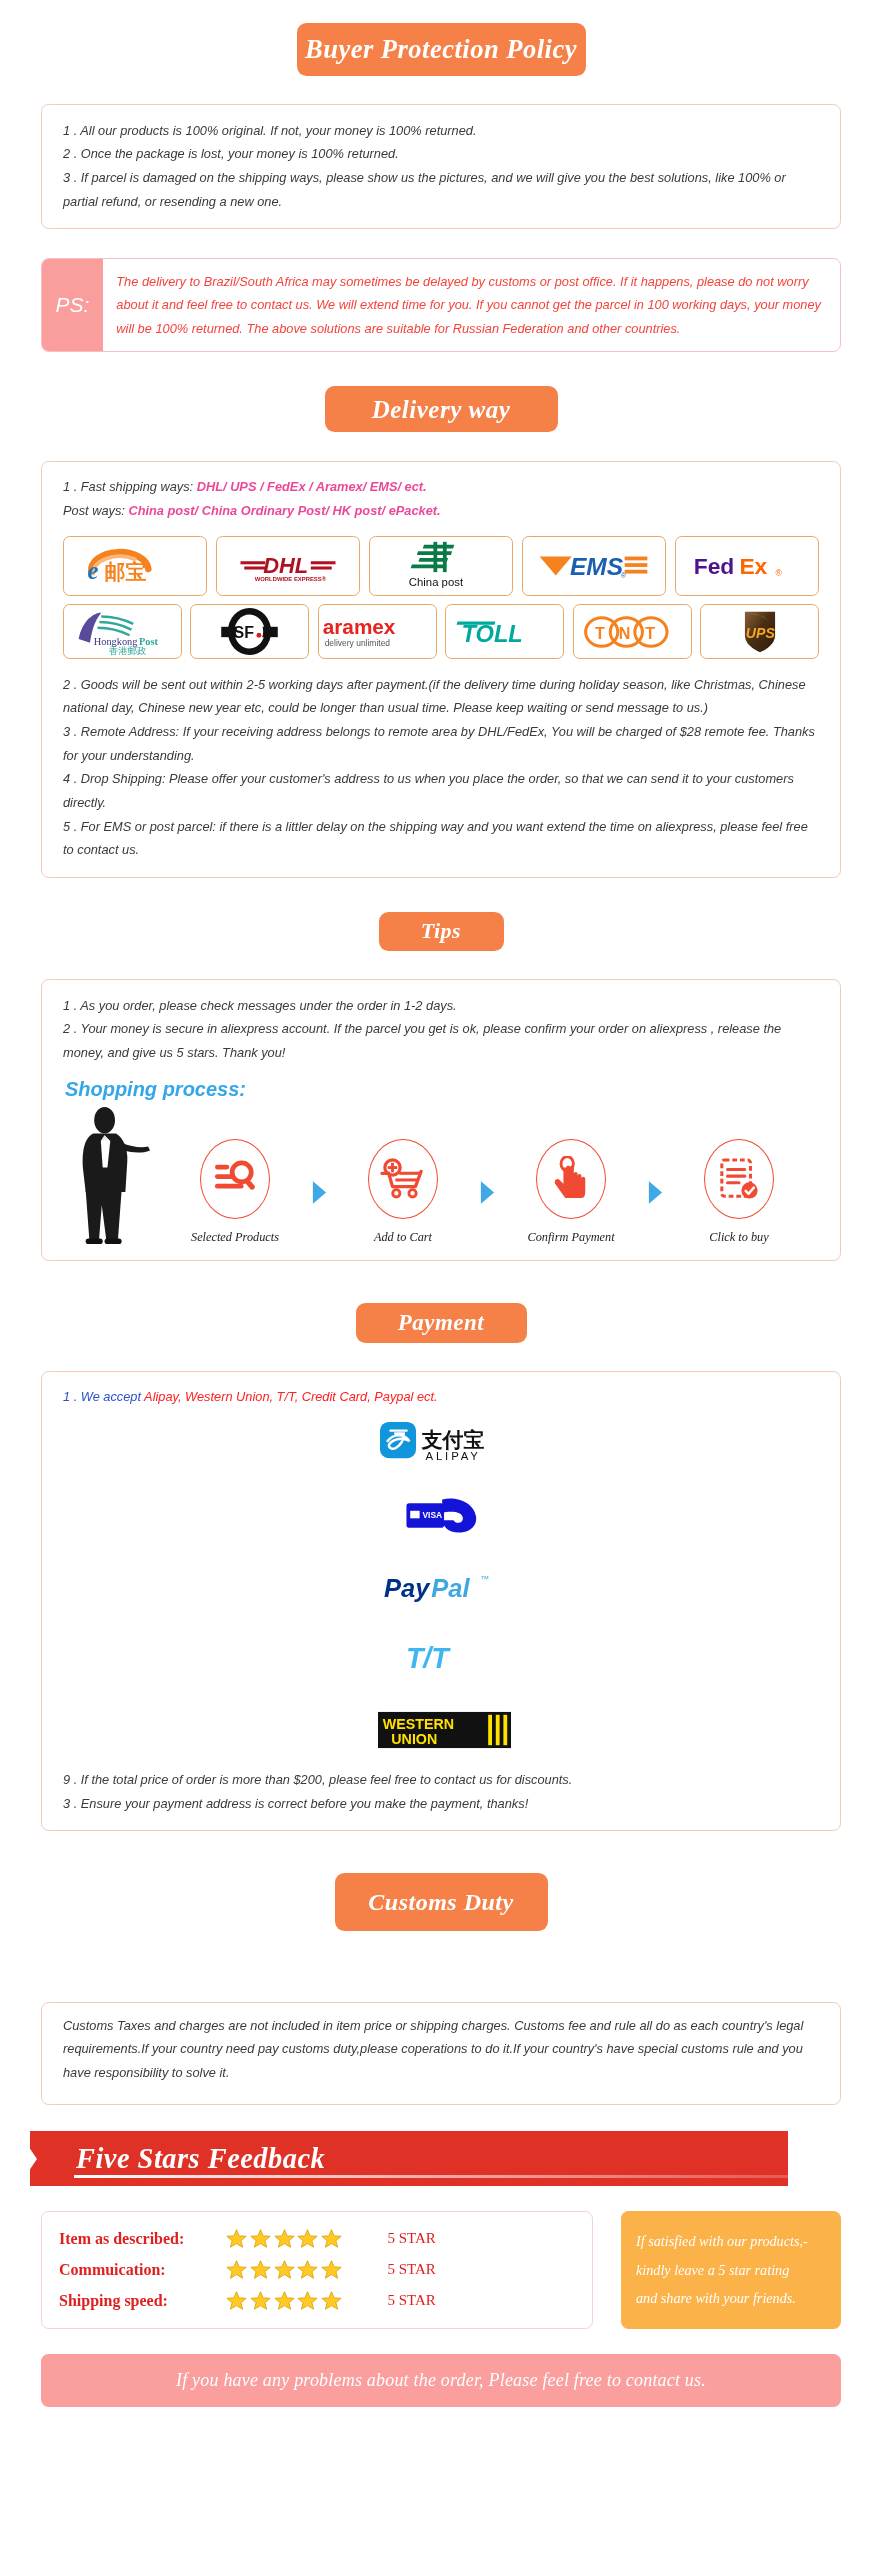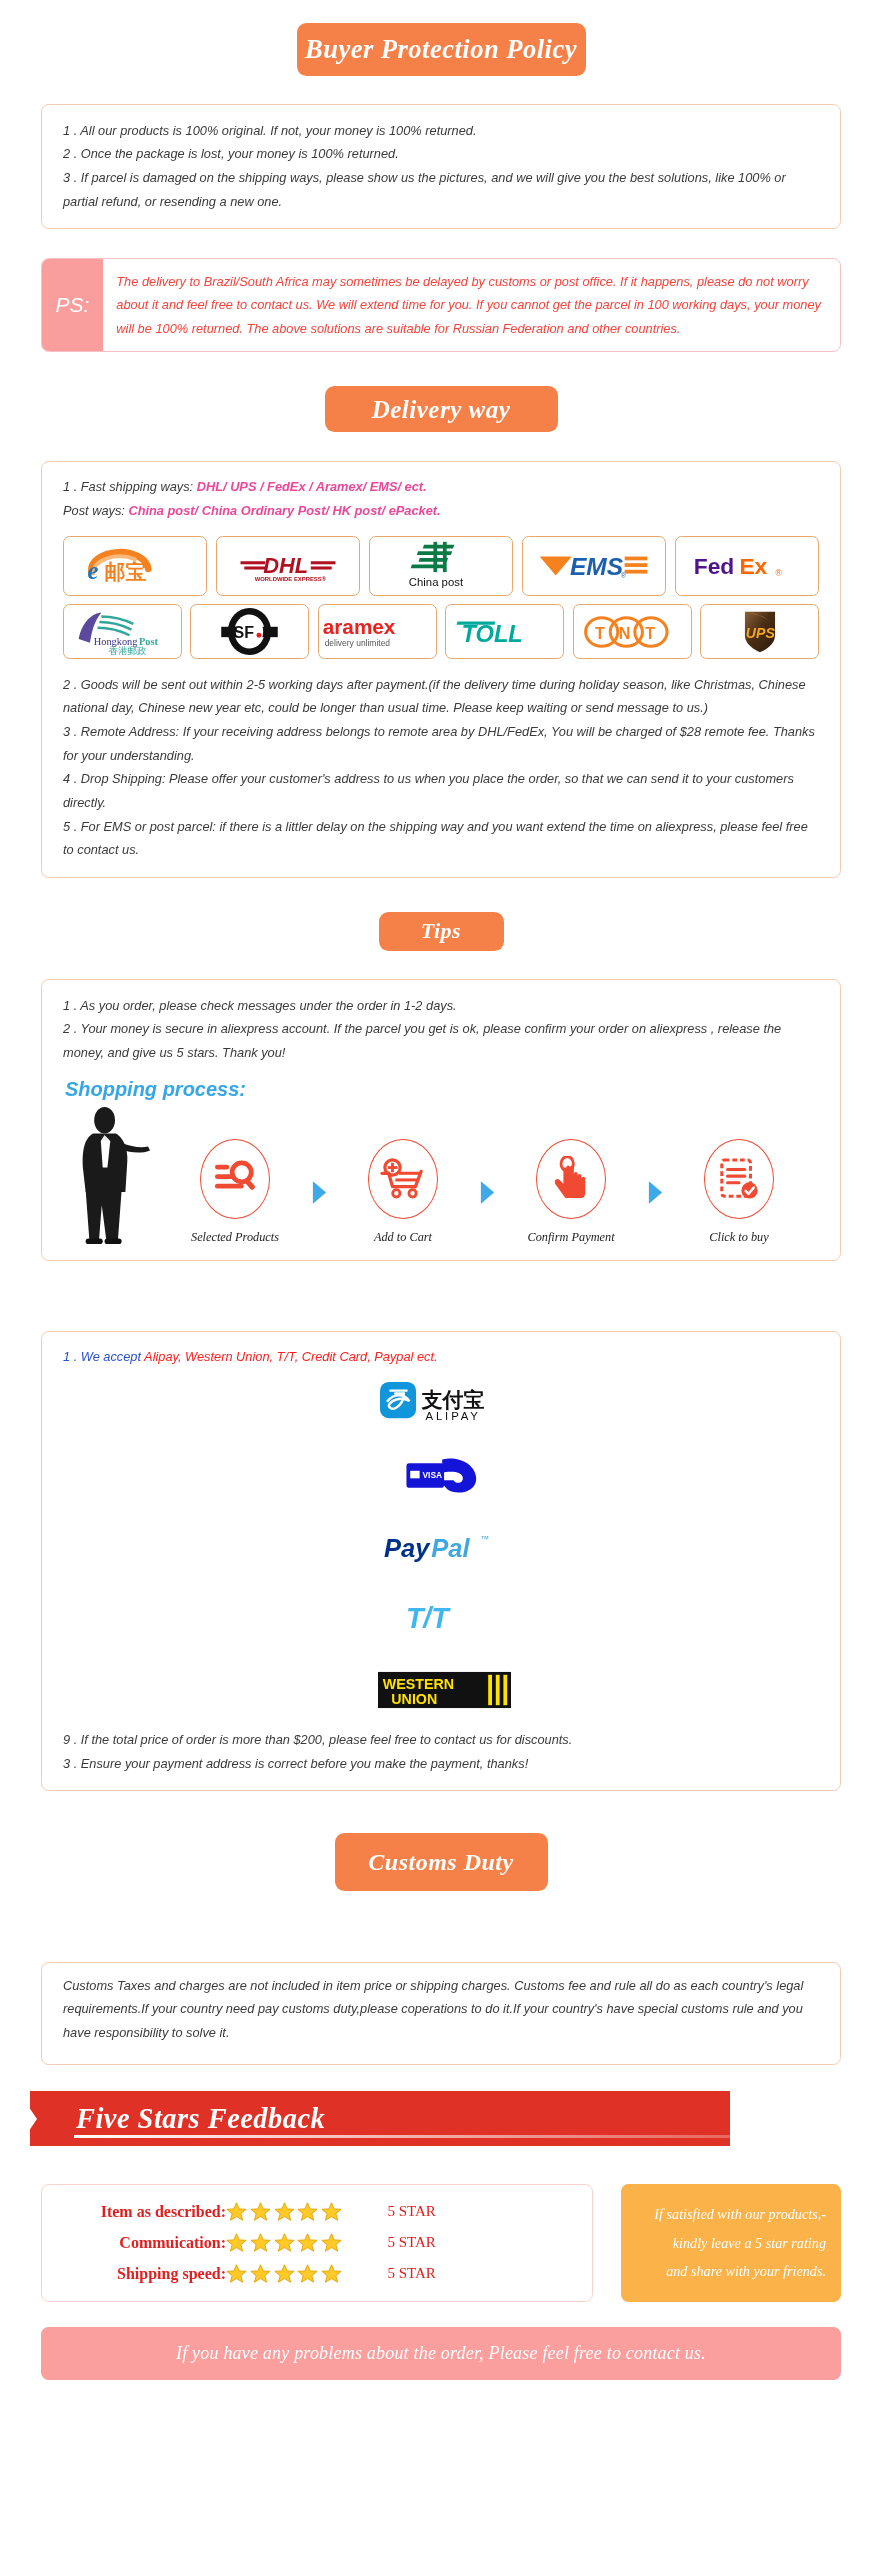--- a/index.html
+++ b/index.html
@@ -147,21 +147,21 @@
     display: flex;
     align-items: center;
     gap: 25px;
     margin: 11.4px 0 11.4px 7.6px;
     flex-direction: column;
   }
 
   
   .feedback-banner {
     position: relative;
-    width: 730px;
+    width: 788px;
     height: 55px;
     background: #E03127;
     display: flex;
     align-items: center;
     margin-top: 26.5px;
   }
   .feedback-notch {
     position: absolute;
     left: 0; top: 0;
     width: 30px; height: 55px;
@@ -193,22 +193,21 @@
     width: 758px; height: 2.8px;
     background: linear-gradient(to right, #ffffff, rgba(255,255,255,.15));
     z-index: 2;
   }
 
   
   .rating-wrap {
     display: flex;
     gap: 28px;
     width: 800px;
-    margin: 38px auto 0 auto;
-    text-align: right;
+    margin: 25px auto 0 auto;
   }
   .rating-card {
     flex: 1 1 auto;
     border: 0.9px solid #F6D3CE;
     border-radius: 7.6px;
     padding: 11.4px 15px 11.4px 17px;
     background: #fff;
   }
   .rating-row {
     display: flex;
@@ -540,20 +539,23 @@
             <path d="M29 36.5 L32 39.5 L37.5 33" fill="none" stroke="#fff" stroke-width="2.6" stroke-linecap="round" stroke-linejoin="round"></path>
           </svg>
         </div>
         <div class="step-label">Click to buy</div>
       </div>
 
     </div>
   </div>
 
   <div class="sp-44"></div>
+  <div class="pill-wrap">
+    <div class="pill pill-payment">Payment</div>
+  </div>
   <div class="sp-30"></div>
   <div class="card">
     <p>
       <span class="blue-txt">1 . We accept </span><span class="red-txt">Alipay, Western Union, T/T, Credit Card, Paypal ect.</span>
     </p>
 
     <div class="pay-row">
 
       <div>
         <svg width="129" height="44" viewBox="0 0 136 46" aria-hidden="true">

